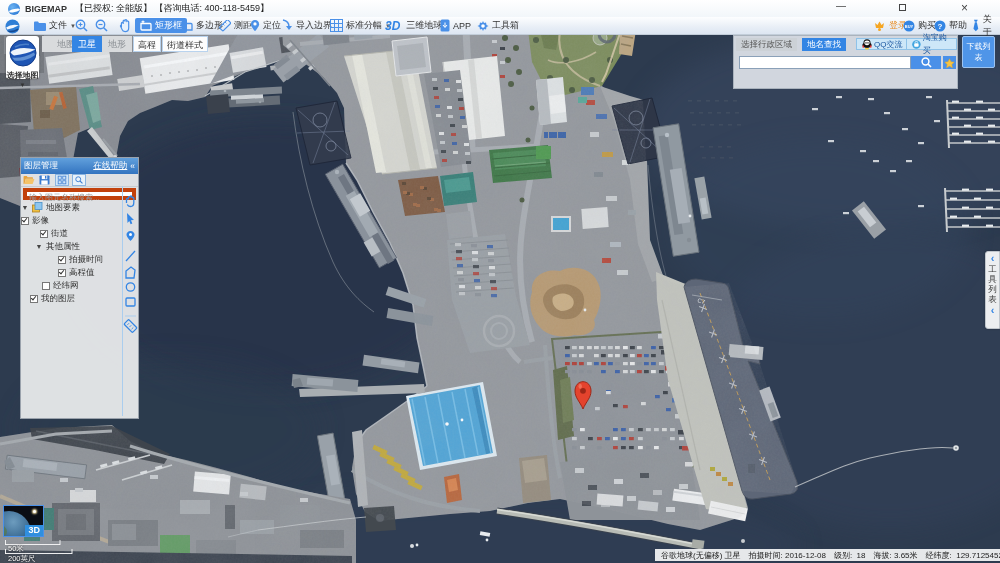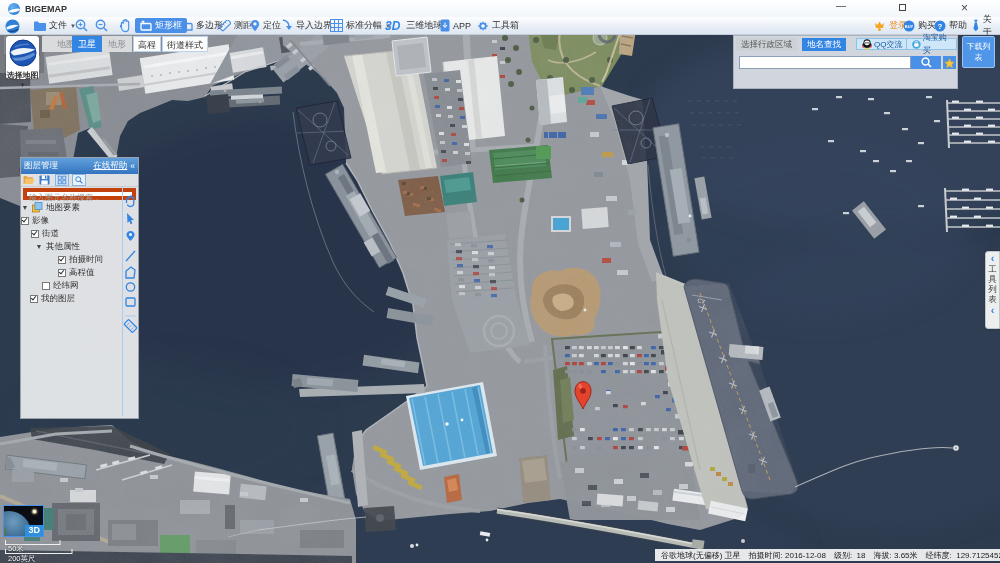--- a/index.html
+++ b/index.html
@@ -680,20 +680,21 @@
 <g>
 <path d="M583,409 C579.8,401.5 575,397.8 575,391 C575,385.5 578.3,381.7 583,381.7 C587.7,381.7 591,385.5 591,391 C591,397.8 586.2,401.5 583,409 Z" fill="#e4432d" stroke="#9d2717" stroke-width="1"></path>
 <circle cx="583" cy="390.8" r="2.9" fill="#9d2717"></circle>
 <ellipse cx="580.2" cy="386.3" rx="1.7" ry="2.5" fill="#f07a62" opacity="0.8"></ellipse>
 </g>
     </svg>
 
   <div id="titlebar">
     <div class="logo"></div>
     <span class="t">BIGEMAP</span>
+      <span class="t2">【已授权: 全能版】 【咨询电话: 400-118-5459】</span>
     <span class="winbtn" style="left:836px;top:0px">—</span>
     <span class="winbtn" style="left:899px;top:4px;width:7px;height:7px;border:1.2px solid #444;display:inline-block"></span>
     <span class="winbtn" style="left:961px;top:1px;font-size:12px">×</span>
   </div>
 
   <div id="toolbar">
     <svg class="ti" style="left:5px;top:1px" width="15" height="15" viewBox="0 0 15 15">
         <circle cx="7.5" cy="7.5" r="7" fill="#2f7fd6"></circle>
         <path d="M1.2,8.5 Q6,4.5 13.8,6.2 Q9,9.2 2.2,10.5 Z" fill="#fff" opacity=".95"></path>
         <path d="M2.5,11.5 Q8,12.5 13,9.5 L13.5,11 Q8,14.2 3.5,12.8 Z" fill="#16488e"></path>
@@ -904,21 +905,21 @@
         <svg width="11" height="11" viewBox="0 0 11 11">
           <rect x="0.5" y="3" width="7" height="7" fill="#f0c040" stroke="#b08020" stroke-width="0.8"></rect>
           <rect x="3" y="0.5" width="7" height="7" fill="#8ec6ef" stroke="#4a90c8" stroke-width="0.8"></rect>
         </svg>
         <span>地图要素</span>
       </div>
     <div class="trow" style="">
         <span class="cb c"></span>
         <span>影像</span>
       </div>
-    <div class="trow" style="padding-left:10px">
+    <div class="trow" style="padding-left:19px">
         <span class="cb c"></span>
         <span>街道</span>
       </div>
     <div class="trow" style="padding-left:14px">
         <span class="arr">▼</span>
         <span>其他属性</span>
       </div>
     <div class="trow" style="padding-left:37px">
         <span class="cb c"></span>
         <span>拍摄时间</span>

